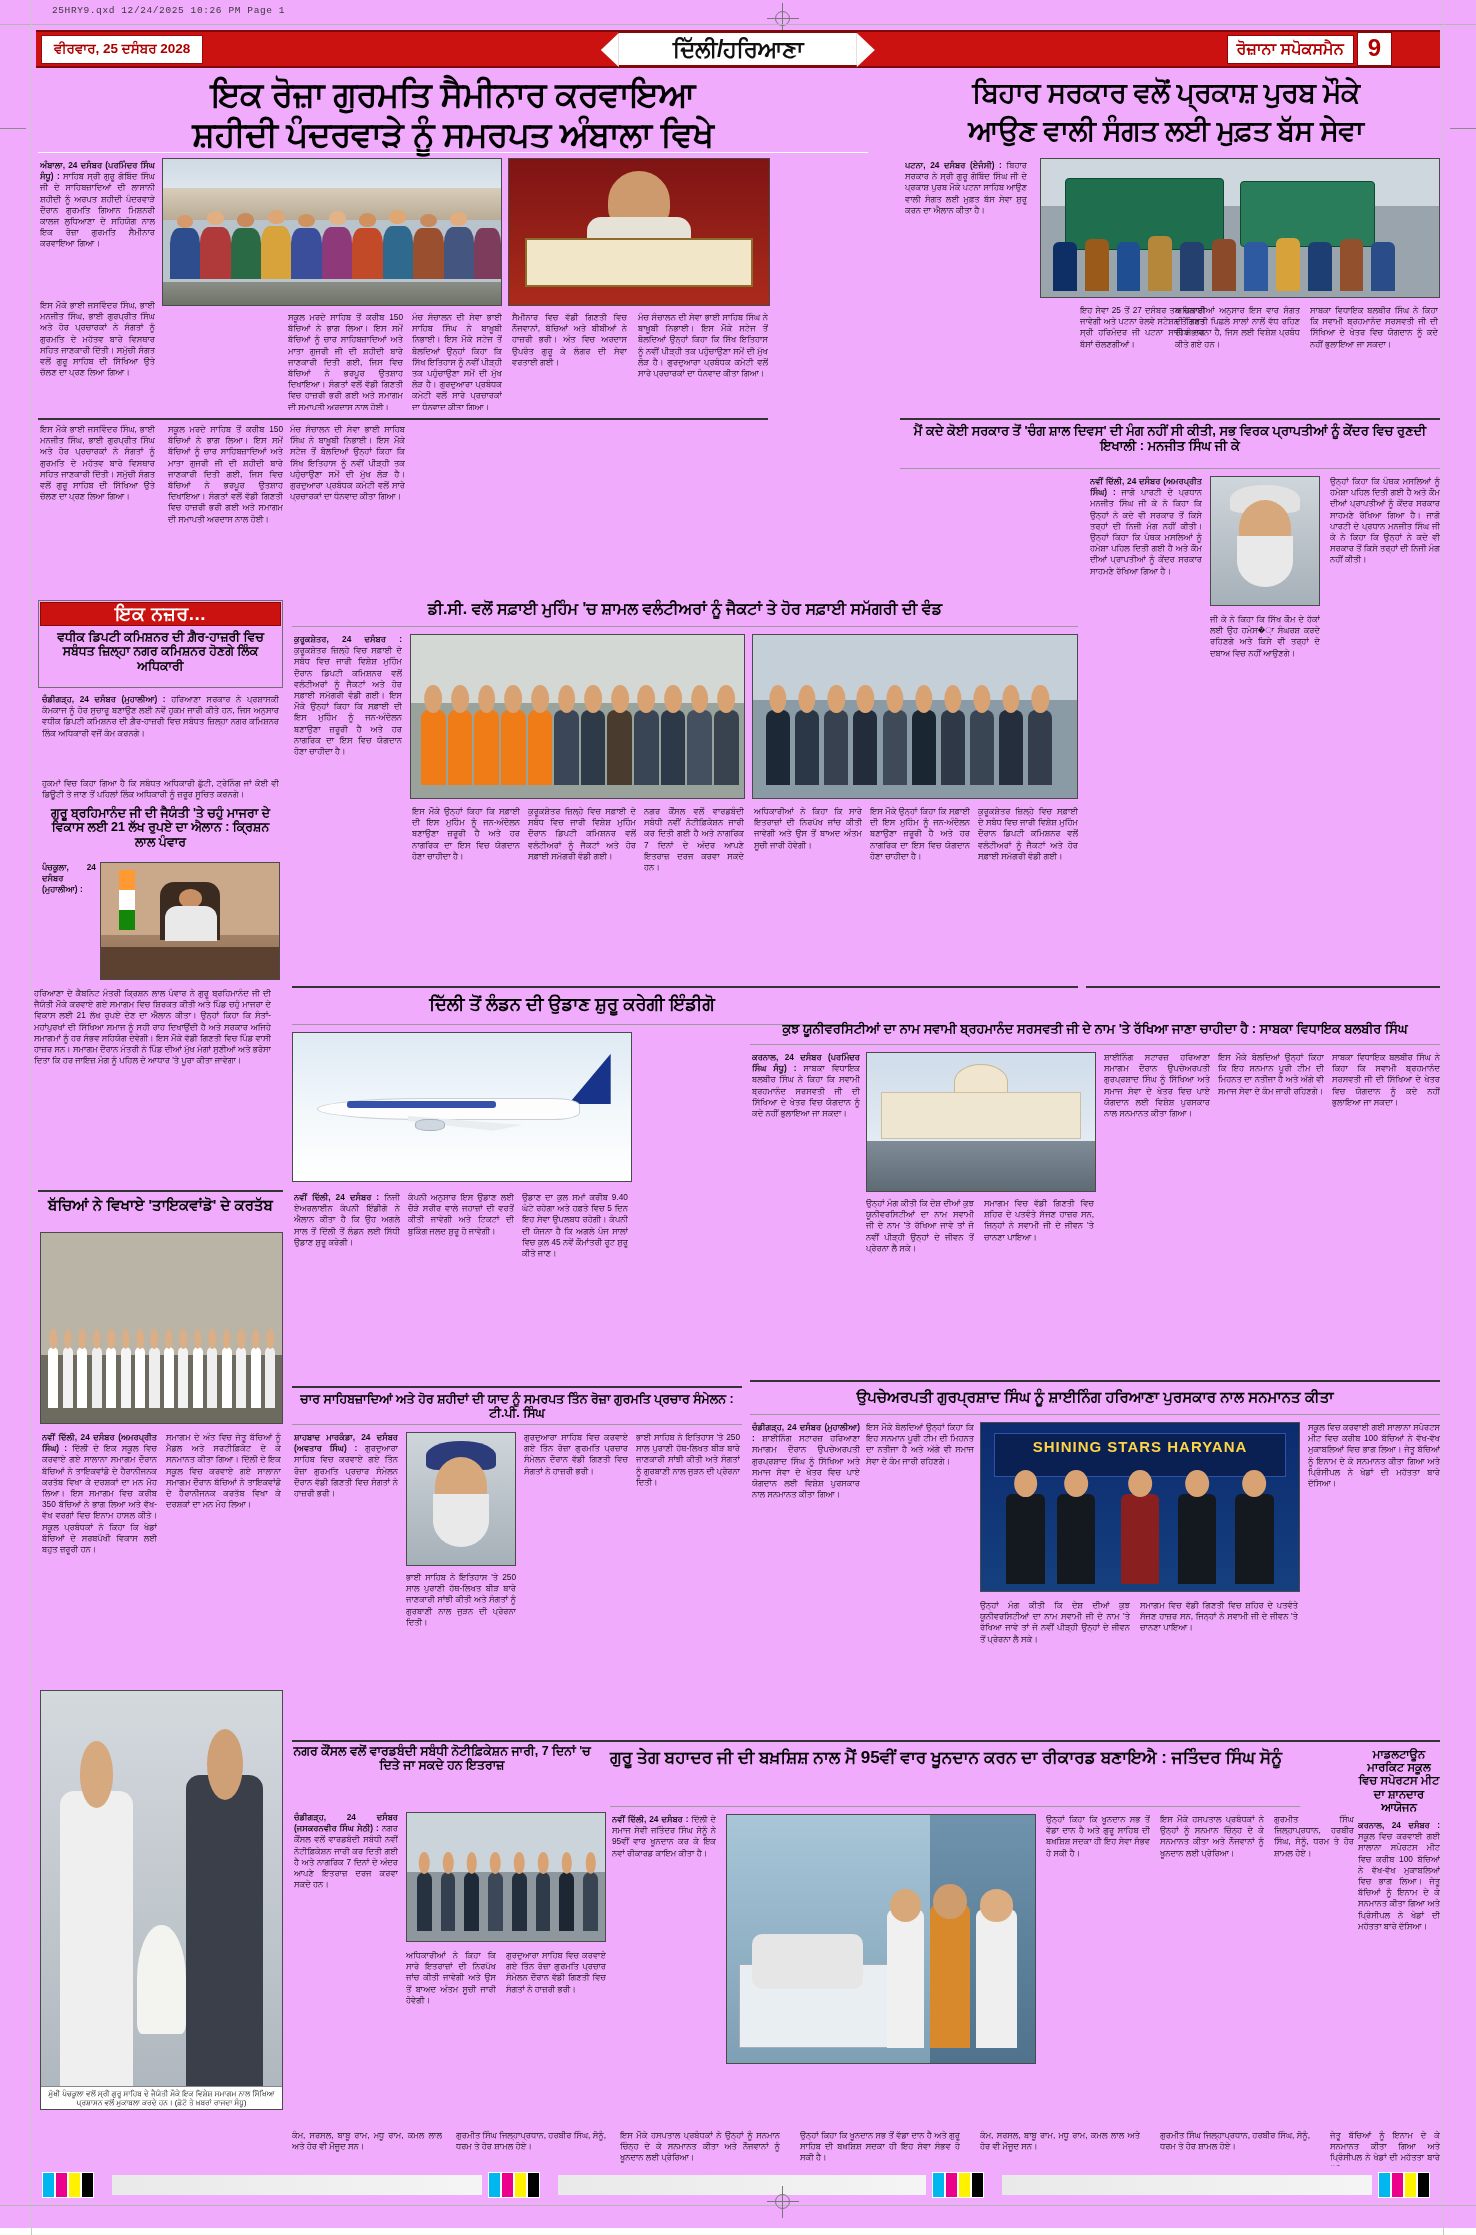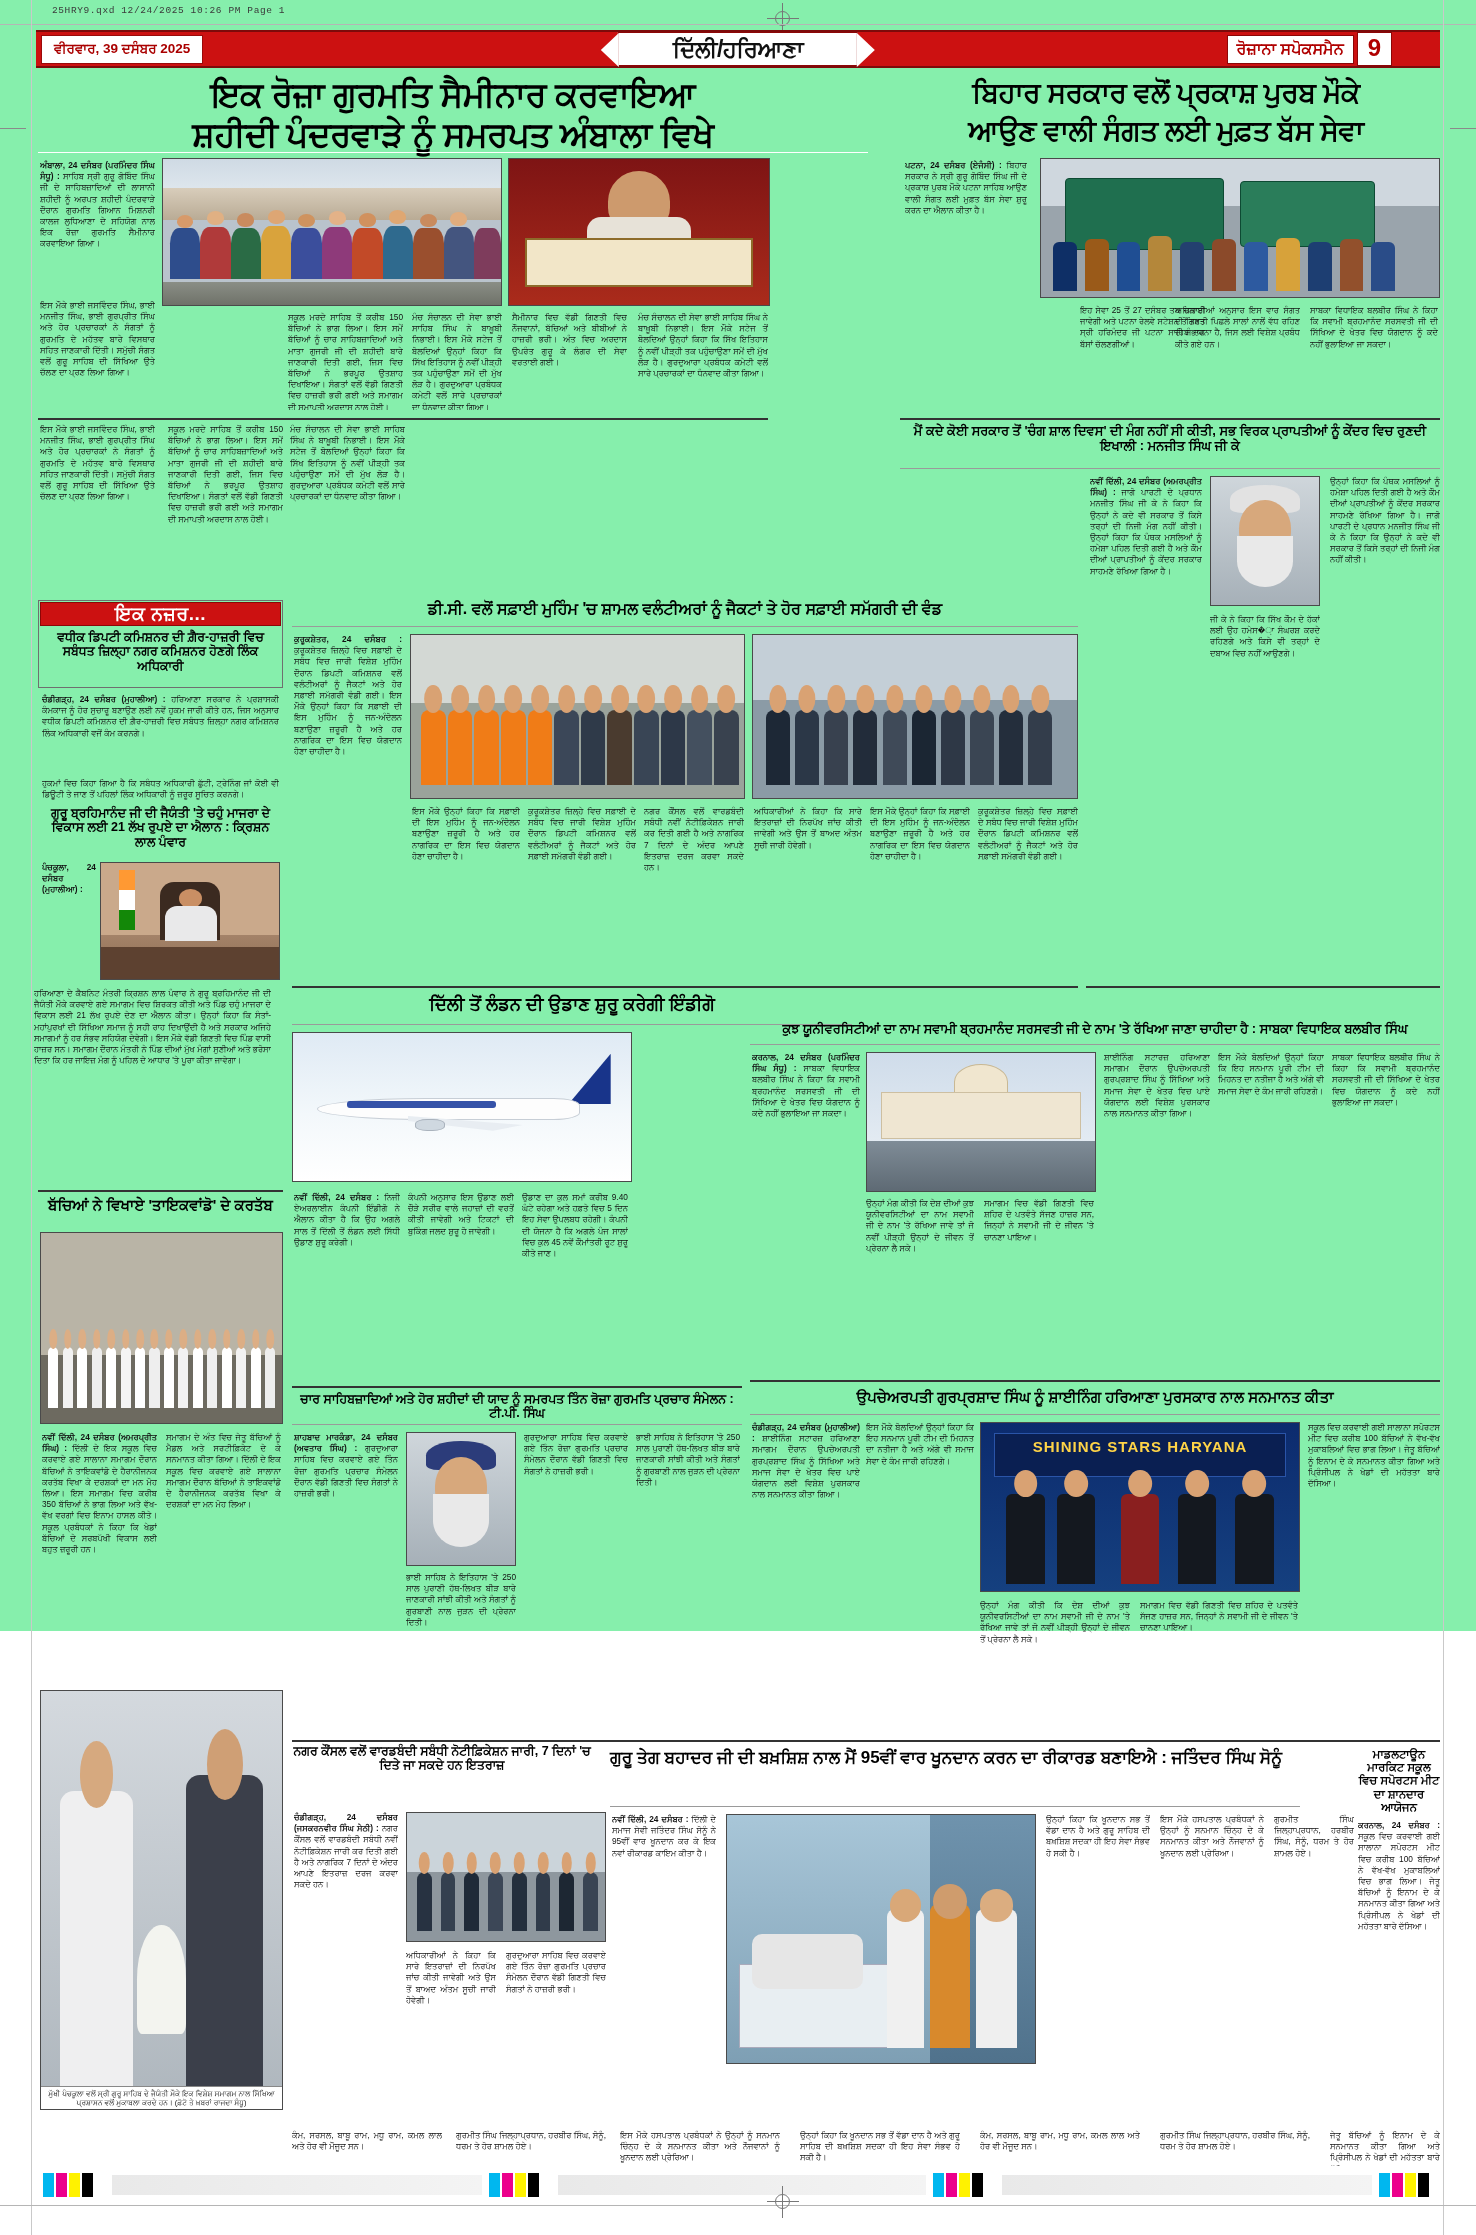--- a/index.html
+++ b/index.html
@@ -2,21 +2,21 @@
 <html><head>
 <meta charset="utf-8">
 <style>
   * { box-sizing: border-box; margin: 0; padding: 0; }
   html, body {
     width: 1476px; height: 2235px;
     background: #ffffff;
     font-family: "Liberation Sans", sans-serif;
     overflow: hidden;
   }
-  .page { position: relative; width: 1476px; height: 1631px; background:#86efac; }
+  .page { position: relative; width: 1476px; height: 2228px; background:#f0abfc; }
 
   
   .print-slug {
     position: absolute; left: 52px; top: 5px;
     font-family: "Liberation Mono", monospace;
     font-size: 9.5px; color:#3a3a3a; letter-spacing: .6px; white-space: nowrap;
   }
   .reg-mark { position:absolute; left:771px; top:7px; width:24px; height:24px; }
   .reg-mark:before, .reg-mark:after {
     content:""; position:absolute; background:#777;
@@ -226,21 +226,21 @@
   <div class="reg-mark">
       <div class="reg-circle"></div>
     </div>
   <div class="trim-h" style="top:24px"></div>
   <div class="trim-v-l"></div>
   <div class="trim-v-r"></div>
   <div class="tick" style="left:0;top:128px"></div>
   <div class="tick" style="left:1450px;top:128px"></div>
 
   <div class="masthead">
-    <div class="mh-date">ਵੀਰਵਾਰ, 39 ਦਸੰਬਰ 2025</div>
+    <div class="mh-date">ਵੀਰਵਾਰ, 25 ਦਸੰਬਰ 2028</div>
     <div class="mh-center">
       <span>ਦਿੱਲੀ/ਹਰਿਆਣਾ</span>
     </div>
     <div class="mh-right">
       <div class="mh-brand">ਰੋਜ਼ਾਨਾ ਸਪੋਕਸਮੈਨ</div>
       <div class="mh-pageno">9</div>
     </div>
   </div>
 
   <div class="hl-left">

